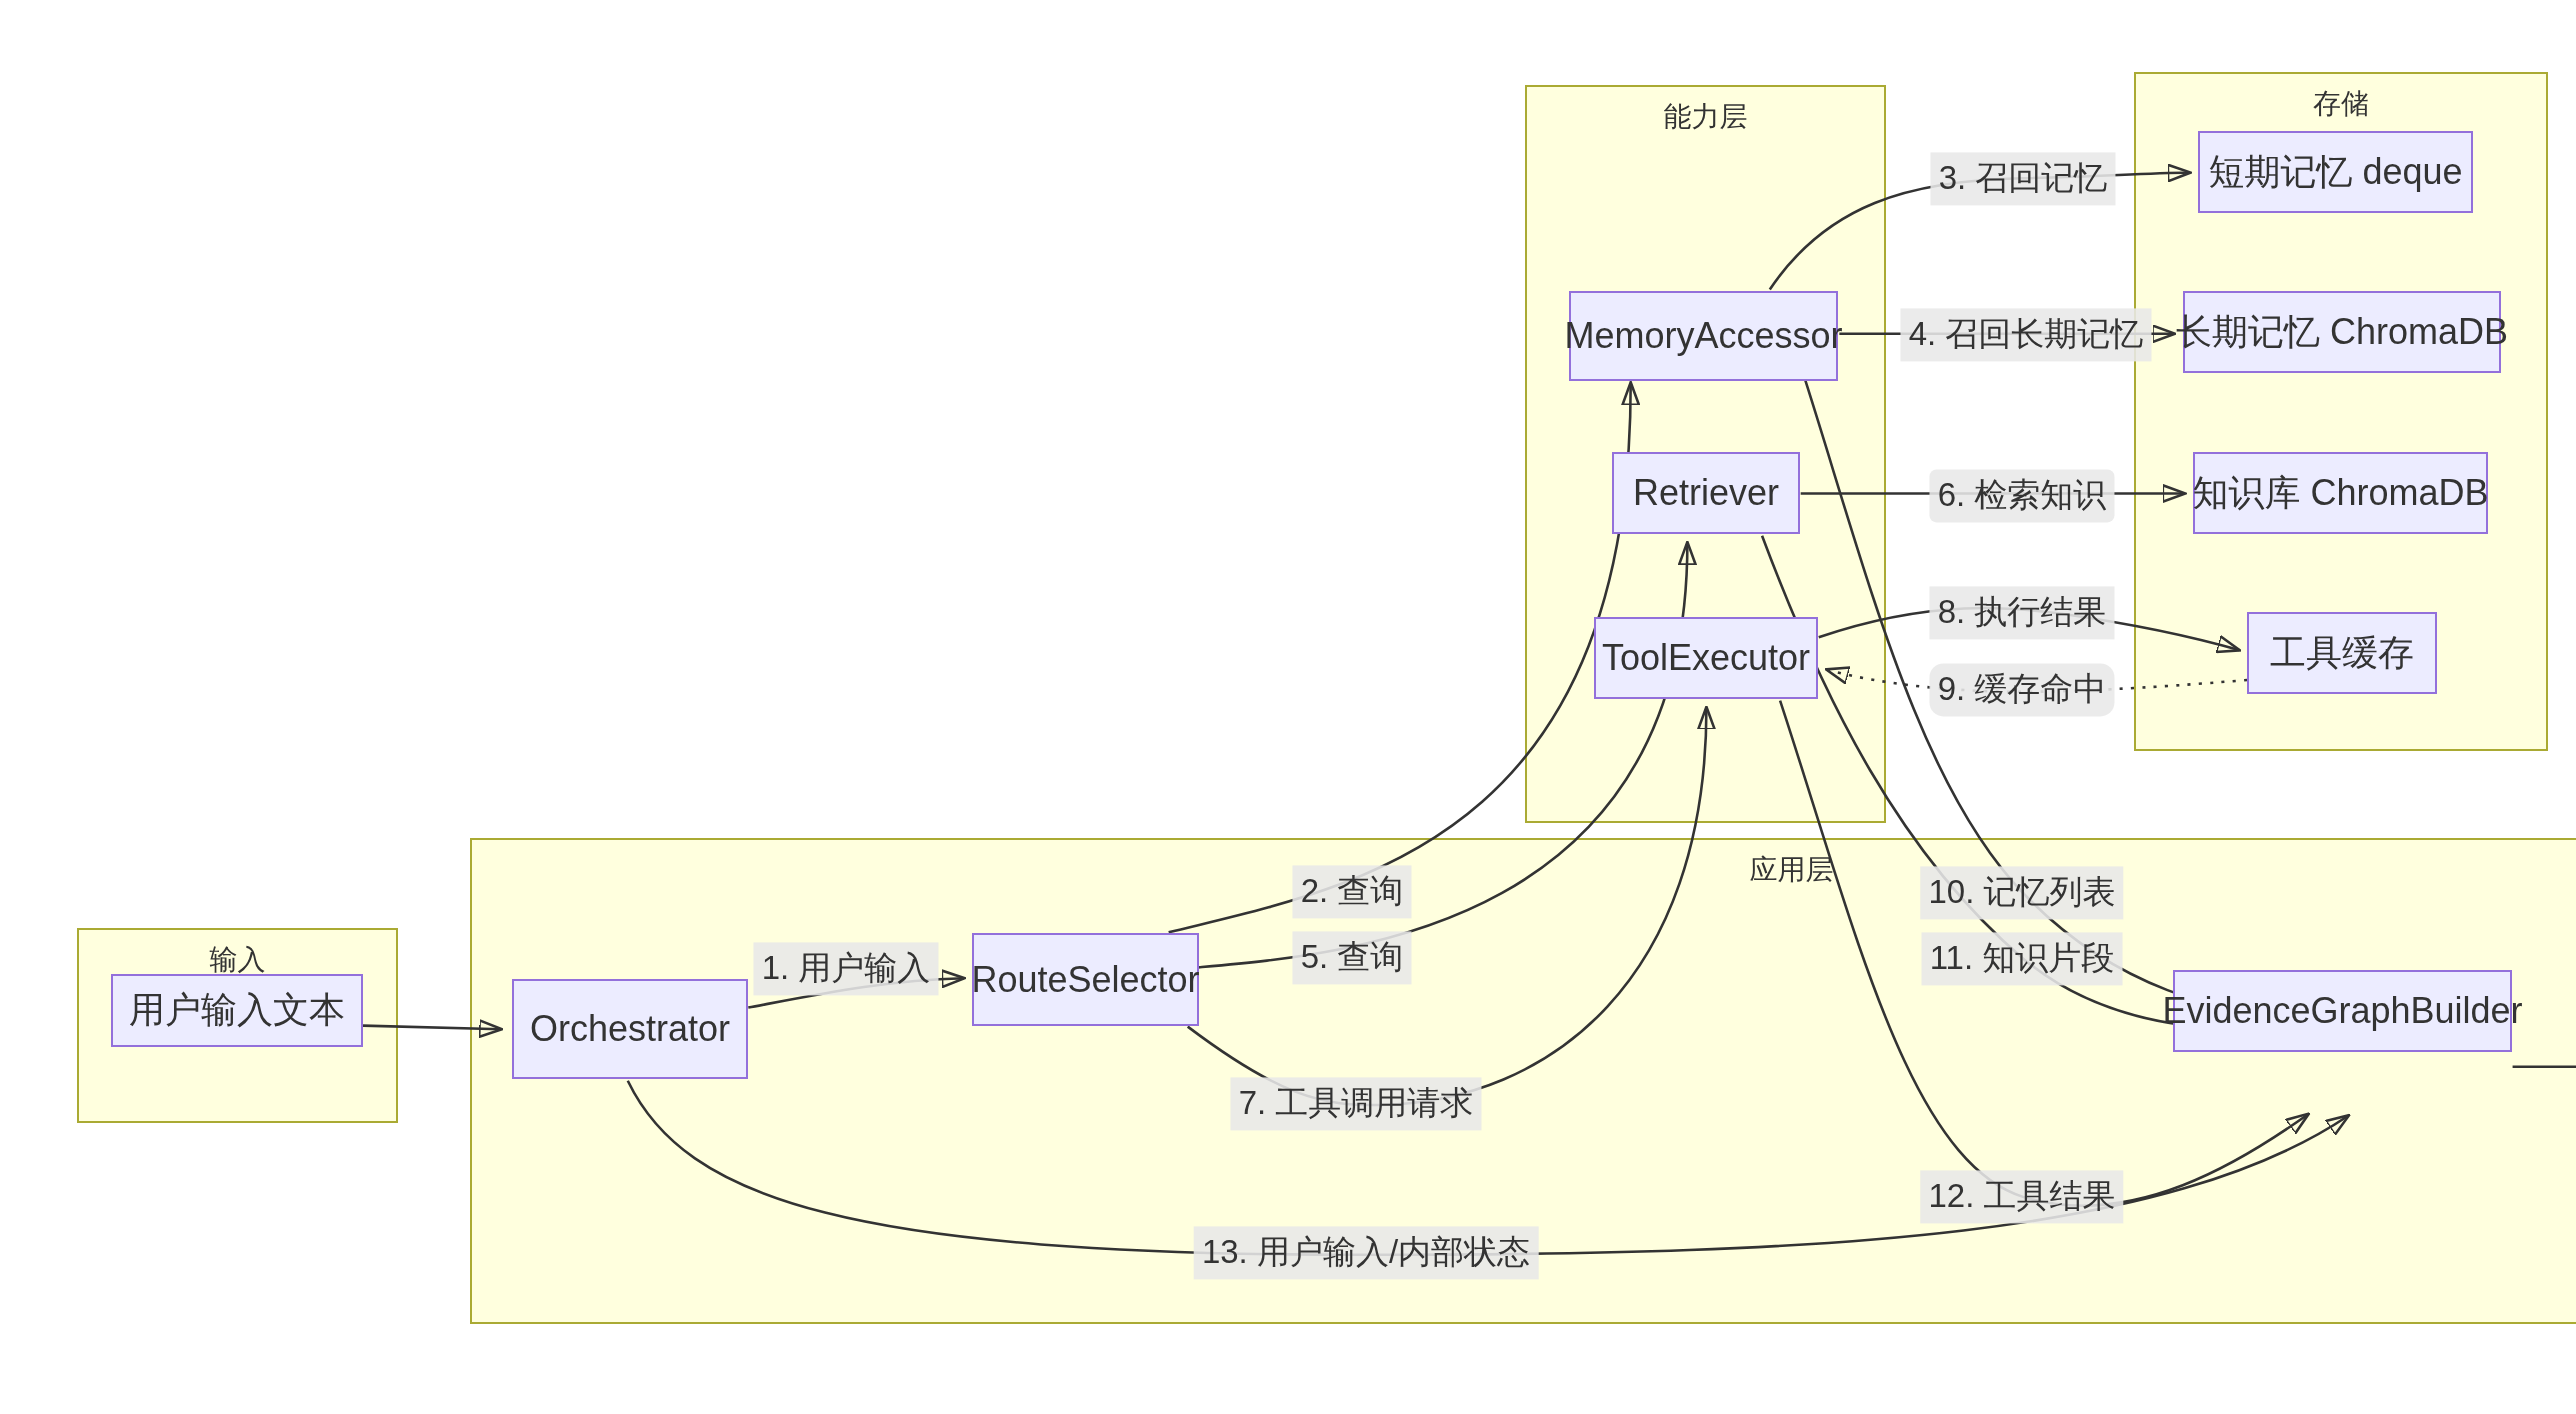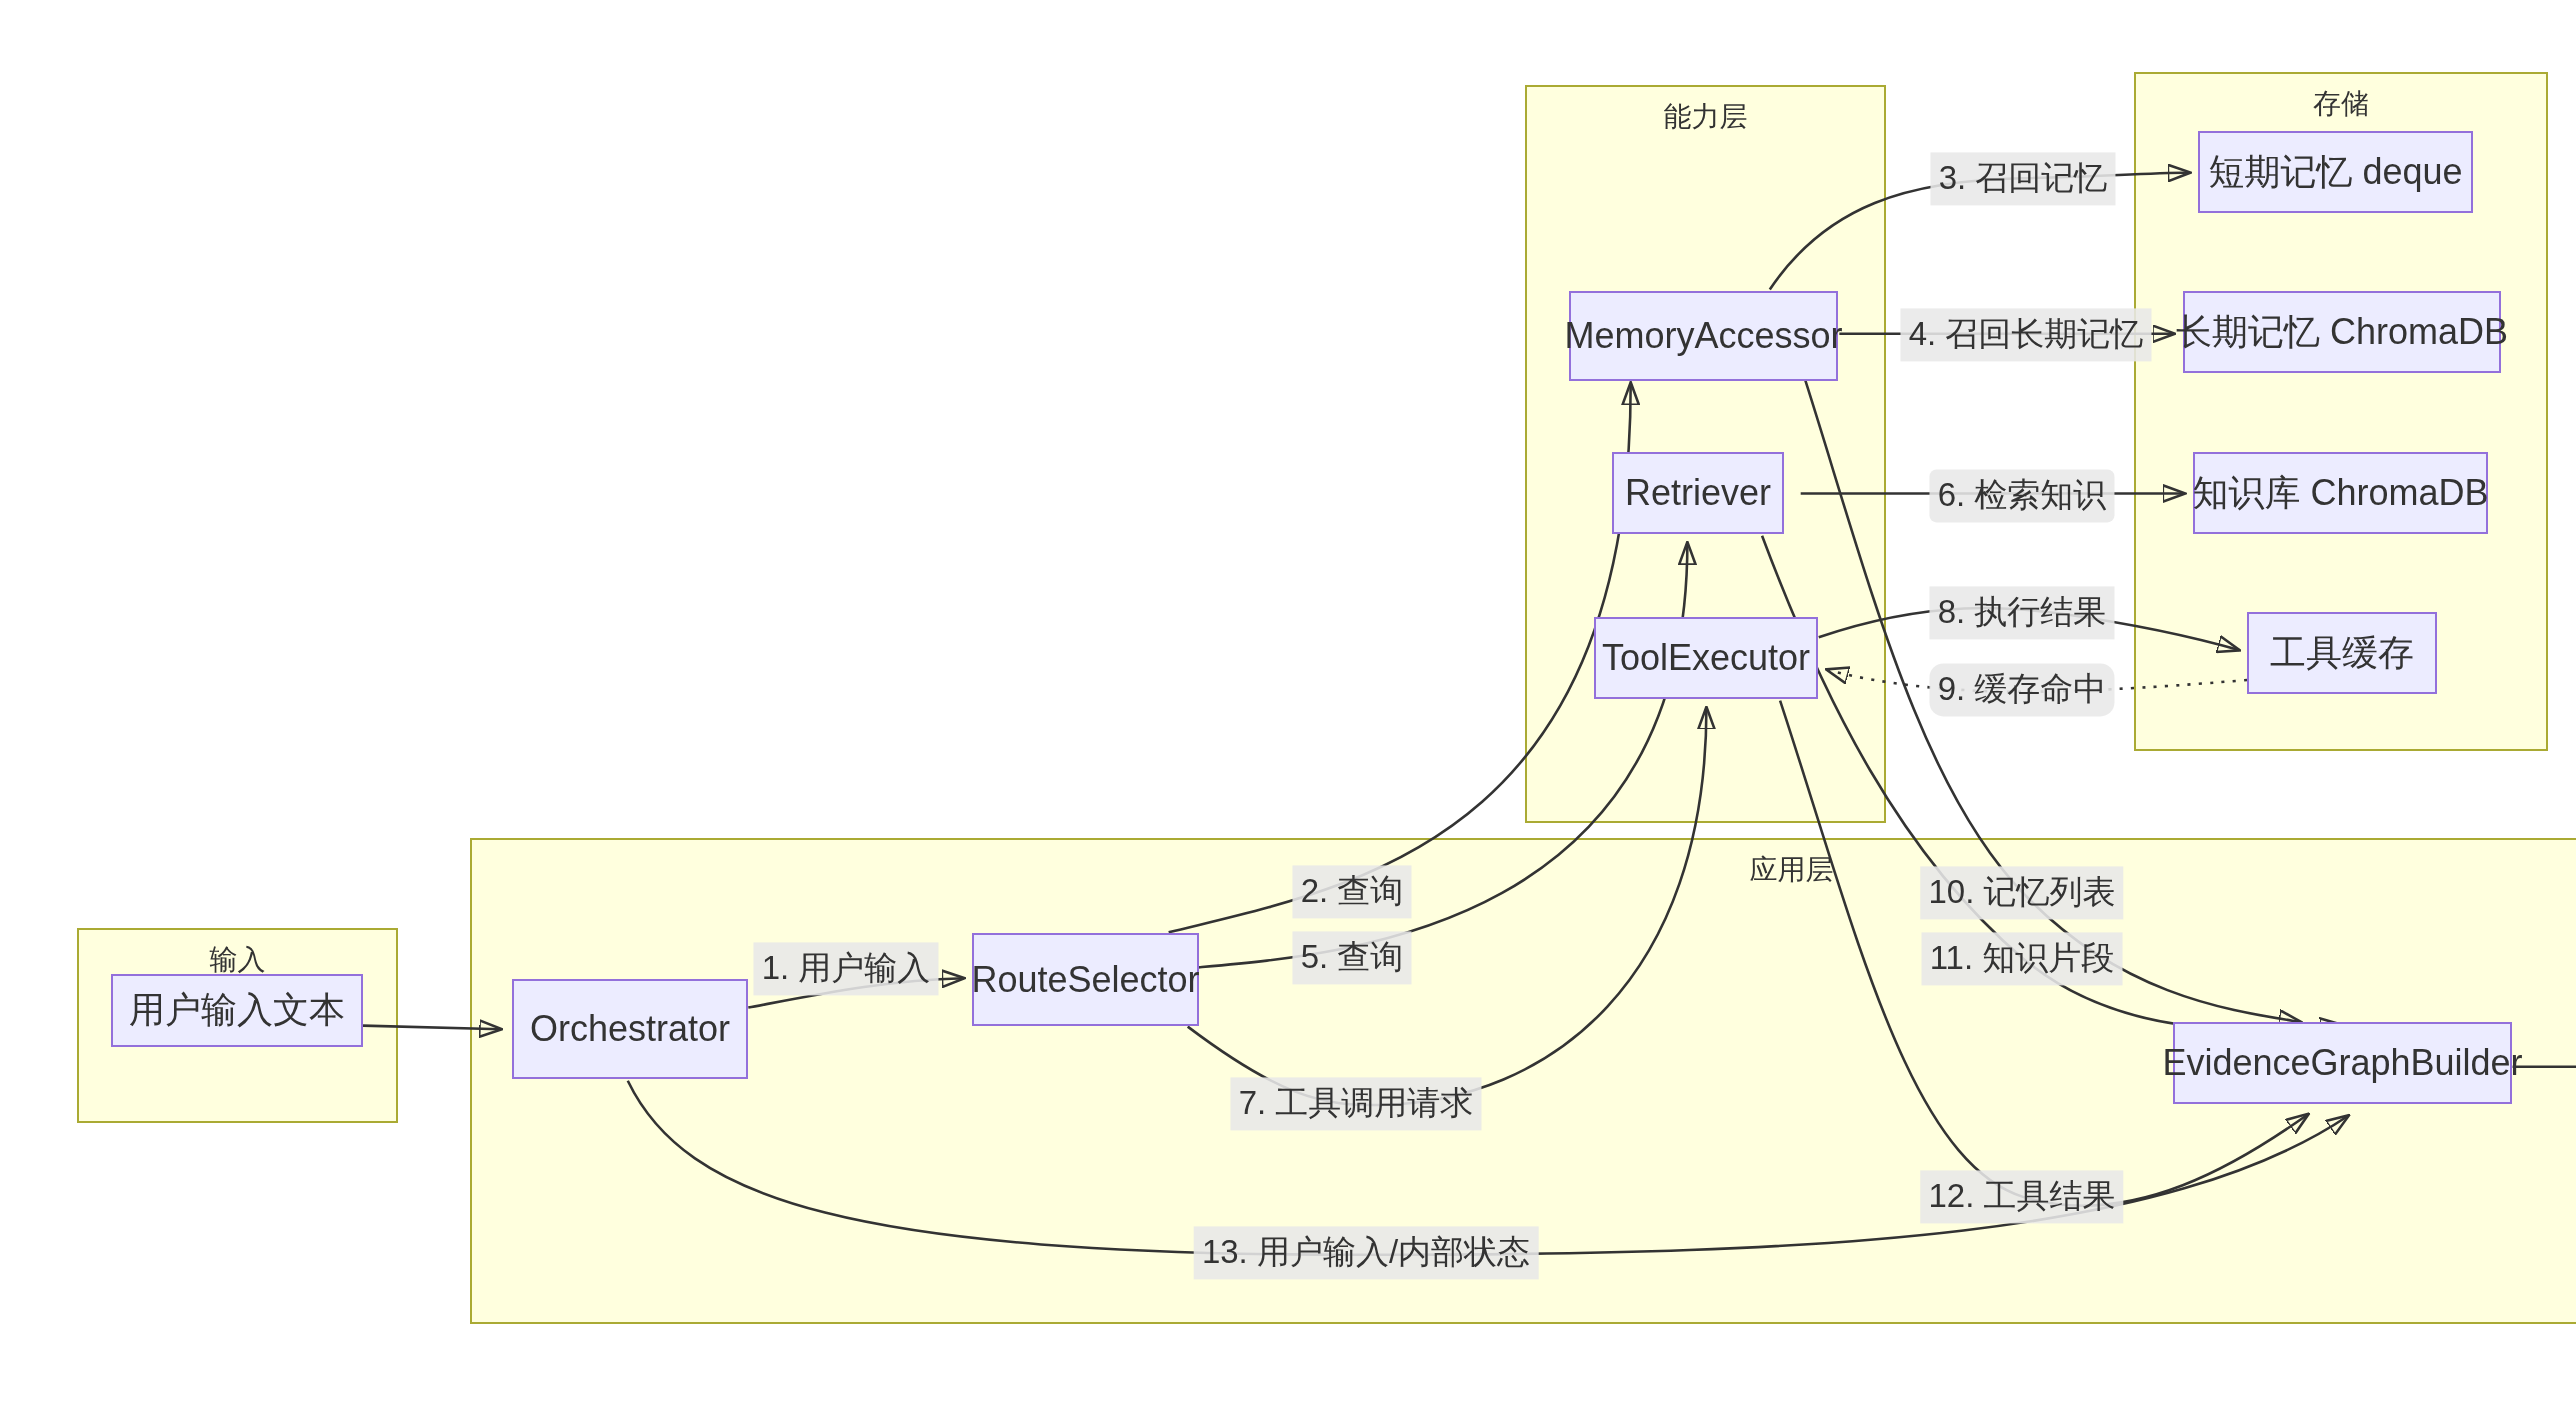--- a/index.html
+++ b/index.html
@@ -70,27 +70,27 @@
   <path d="M 5942 2153 C 6090 2318, 6230 2411, 6400 2412 L 6586 2409" marker-end="url(#arrow)"></path>
   <path d="M 7098 1788 C 7250 1800, 7390 1855, 7464 1982" marker-end="url(#arrow)"></path>
   <path d="M 7083 2096 L 7314 2096" marker-end="url(#arrow)"></path>
   <path d="M 7128 2400 C 7255 2392, 7385 2330, 7466 2212" marker-end="url(#arrow)"></path>
 </svg>
 
 <div class="node" style="left:111px;top:974px;width:252px;height:73px;">用户输入文本</div>
 <div class="node" style="left:512px;top:979px;width:236px;height:100px;">Orchestrator</div>
 <div class="node" style="left:972px;top:933px;width:227px;height:93px;">RouteSelector</div>
 <div class="node" style="left:1569px;top:291px;width:269px;height:90px;">MemoryAccessor</div>
-<div class="node" style="left:1612px;top:452px;width:172px;height:82px;">Retriever</div>
+<div class="node" style="left:1612px;top:452px;width:188px;height:82px;">Retriever</div>
 <div class="node" style="left:1594px;top:617px;width:224px;height:82px;">ToolExecutor</div>
 <div class="node" style="left:2198px;top:131px;width:275px;height:82px;">短期记忆 deque</div>
 <div class="node" style="left:2183px;top:291px;width:318px;height:82px;">长期记忆 ChromaDB</div>
 <div class="node" style="left:2193px;top:452px;width:295px;height:82px;">知识库 ChromaDB</div>
 <div class="node" style="left:2247px;top:612px;width:190px;height:82px;">工具缓存</div>
-<div class="node" style="left:2173px;top:1022px;width:339px;height:82px;">EvidenceGraphBuilder</div>
+<div class="node" style="left:2173px;top:970px;width:339px;height:82px;">EvidenceGraphBuilder</div>
 
 <div class="edge-label" style="left:846px;top:969px;">1. 用户输入</div>
 <div class="edge-label" style="left:1352px;top:892px;">2. 查询</div>
 <div class="edge-label" style="left:2023px;top:179px;">3. 召回记忆</div>
 <div class="edge-label" style="left:2026px;top:335px;">4. 召回长期记忆</div>
 <div class="edge-label" style="left:1352px;top:958px;">5. 查询</div>
 <div class="edge-label" style="left:2022px;top:496px;border-radius:7px;">6. 检索知识</div>
 <div class="edge-label" style="left:1356px;top:1104px;">7. 工具调用请求</div>
 <div class="edge-label" style="left:2022px;top:613px;">8. 执行结果</div>
 <div class="edge-label" style="left:2022px;top:690px;border-radius:14px;">9. 缓存命中</div>

